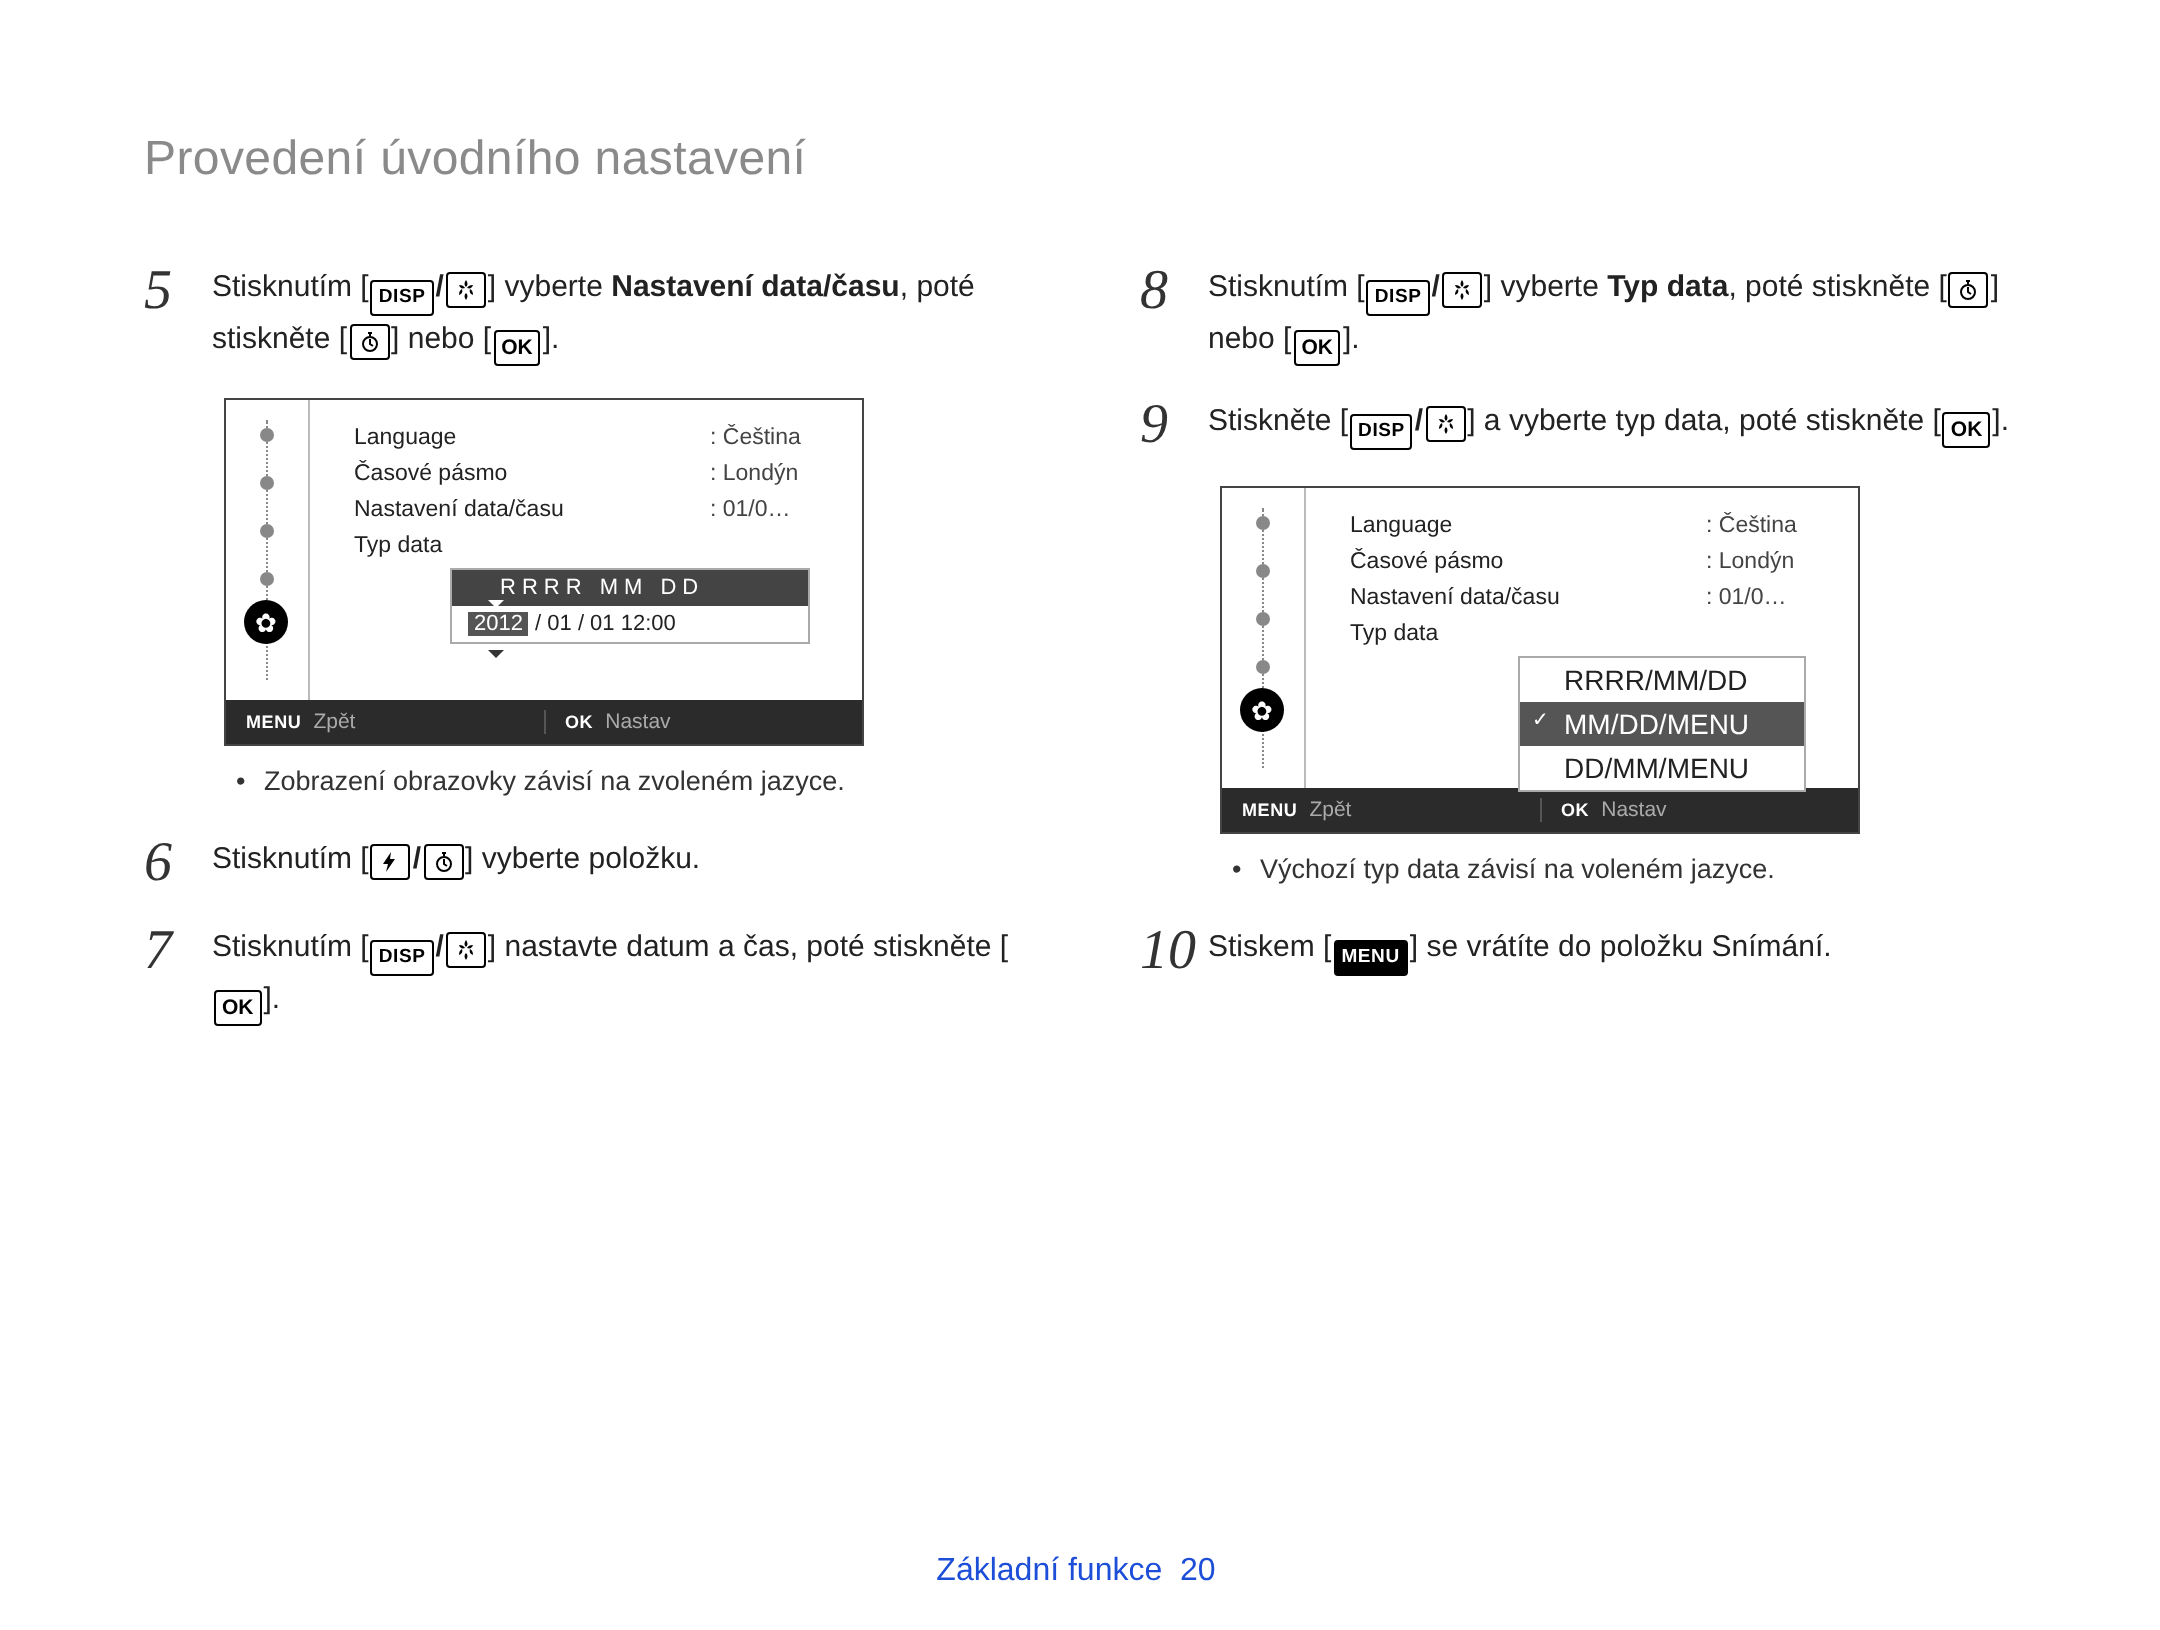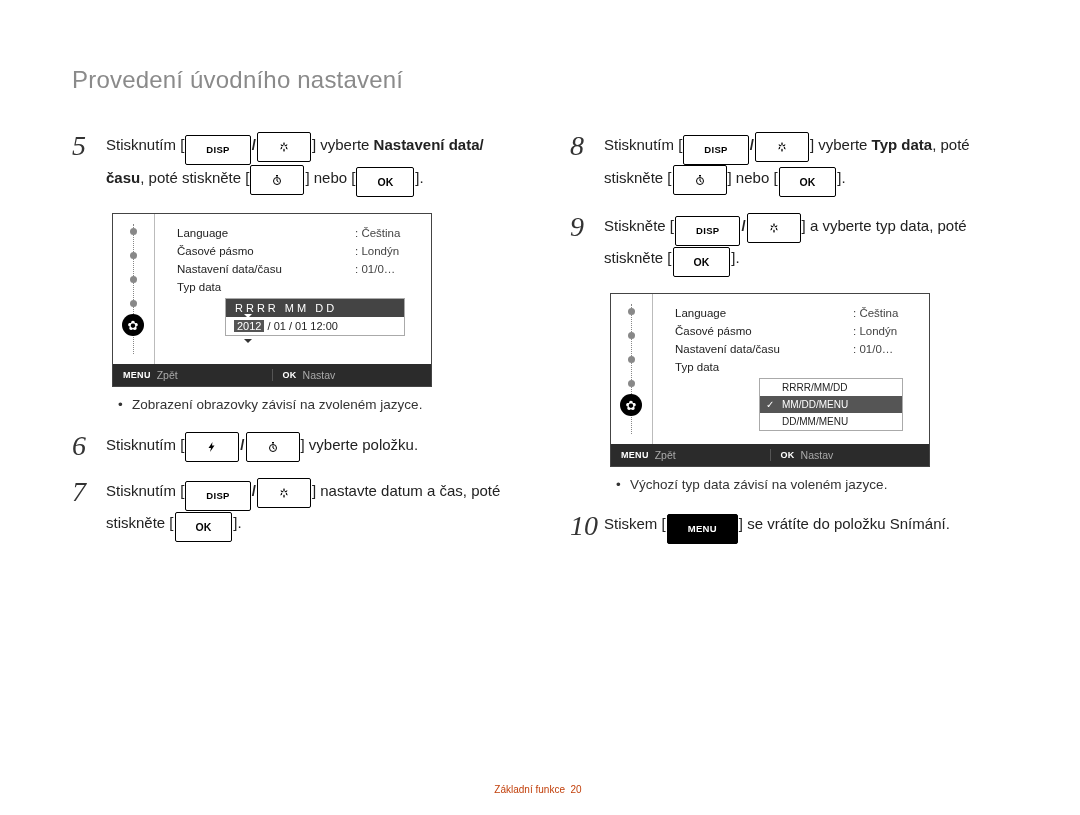--- a/index.html
+++ b/index.html
@@ -48,23 +48,23 @@
     line-height: 1.55;
     color: #222;
     flex: 1;
   }
   .step-body b { font-weight: 700; }
   .key {
     display: inline-flex;
     align-items: center;
     justify-content: center;
     vertical-align: -3px;
-    height: 30px;
+    height: 18px;
     min-width: 18px;
-    padding: 0 20px;
+    padding: 0 3px;
     border: 1.4px solid #000;
     border-radius: 2px;
     background: #fff;
     font-size: 10.5px;
     font-weight: 700;
     color: #000;
     line-height: 1;
     margin: 0 1px;
   }
   .key-black {
@@ -137,21 +137,21 @@
   .date-box {
     border: 1px solid #aaa;
     margin-top: 2px;
     margin-left: 60px;
     width: 180px;
     font-size: 11px;
   }
   .date-head {
     background: #444;
     color: #fff;
-    padding: 3px 9px;
+    padding: 3px 24px;
     letter-spacing: 3px;
     position: relative;
   }
   .date-head .caret{
     position:absolute; left:18px; bottom:-1px; width:0;height:0;
     border-left:4px solid transparent;border-right:4px solid transparent;border-top:4px solid #fff;
   }
   .date-val {
     padding: 3px 8px;
     position: relative;
@@ -163,21 +163,21 @@
   }
   .date-val .caret-dn{
     position:absolute; left:18px; bottom:-8px; width:0;height:0;
     border-left:4px solid transparent;border-right:4px solid transparent;border-top:4px solid #333;
   }
   .type-box {
     border: 1px solid #aaa;
     margin-top: 2px;
     margin-left: 96px;
     width: 144px;
-    font-size: 10px;
+    font-size: 14px;
   }
   .type-row { padding: 3px 10px 3px 22px; background:#fff; position:relative;}
   .type-row.sel { background:#555; color:#fff; }
   .type-row.sel::before{
     content:"✓"; position:absolute; left:6px; top:3px; font-size:10px;
   }
   .screen-footer {
     display: flex;
     background: #2b2b2b;
     color: #aaa;
@@ -208,22 +208,22 @@
     left: 0;
     top: 0;
   }
 
   .footer-pagenum {
     position: absolute;
     bottom: 20px;
     left: 0;
     right: 4px;
     text-align: center;
-    font-size: 10px;
-    color: #c2410c;
+    font-size: 16px;
+    color: #1d4ed8;
   }
 
   
   svg.ic { width: 12px; height: 12px; vertical-align: -1px; }
 </style>
 </head>
 <body>
 
 <div class="page">
   <div class="page-title">Provedení úvodního nastavení</div>

